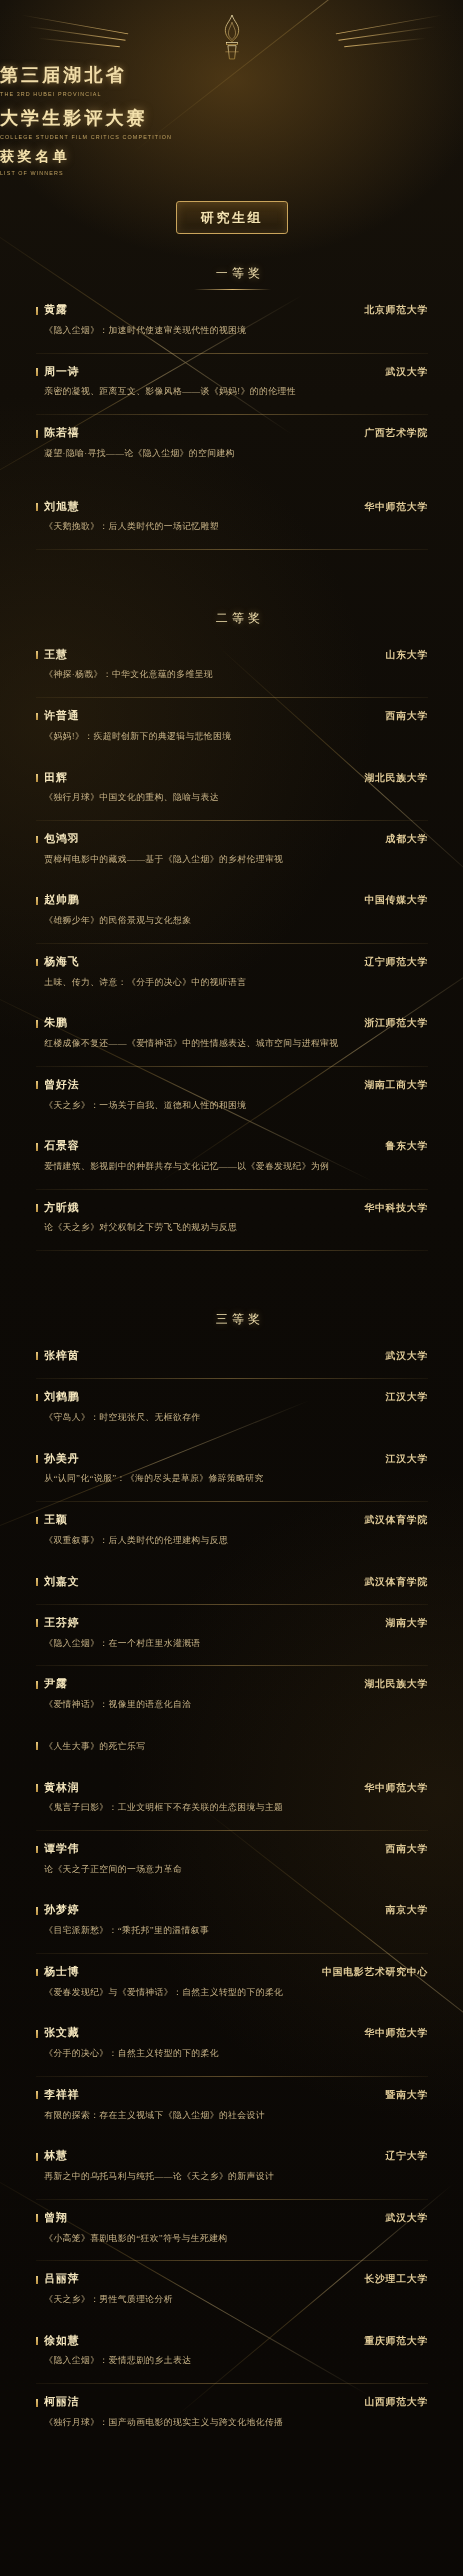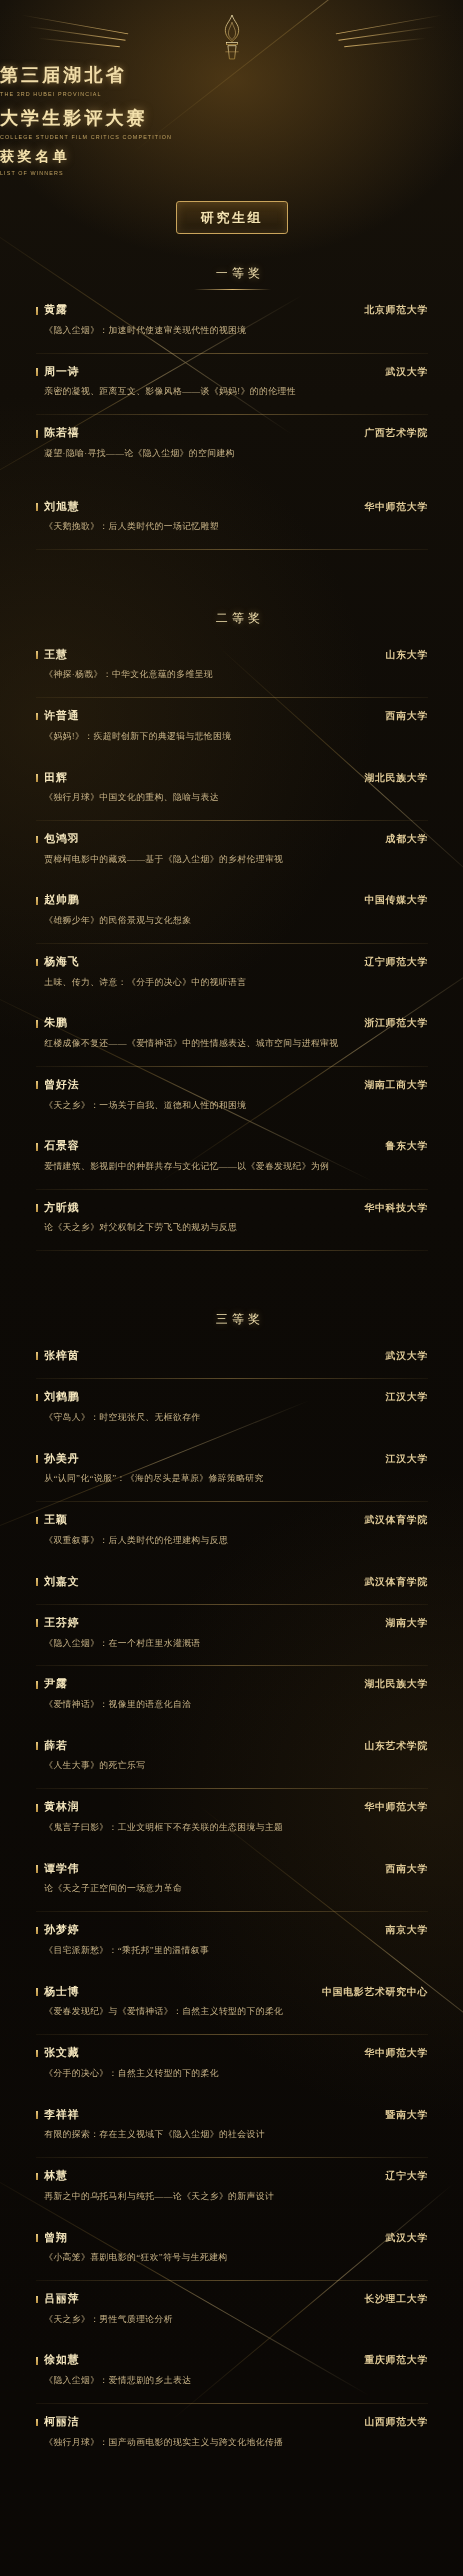--- a/index.html
+++ b/index.html
@@ -458,24 +458,20 @@
         <div class="divider"></div>
         <div class="entry">
           <div class="entry-top">
             <span class="name">尹露</span>
             <span class="school">湖北民族大学</span>
           </div>
           <div class="work">《爱情神话》：视像里的语意化自洽</div>
         </div>
         <div class="divider"></div>
         <div class="entry">
-          <div class="entry-top">
-            <span class="name">薛若</span>
-            <span class="school">山东艺术学院</span>
-          </div>
           <div class="work">《人生大事》的死亡乐写</div>
         </div>
         <div class="divider"></div>
         <div class="entry">
           <div class="entry-top">
             <span class="name">黄林润</span>
             <span class="school">华中师范大学</span>
           </div>
           <div class="work">《鬼言子曰影》：工业文明框下不存关联的生态困境与主题</div>
         </div>

